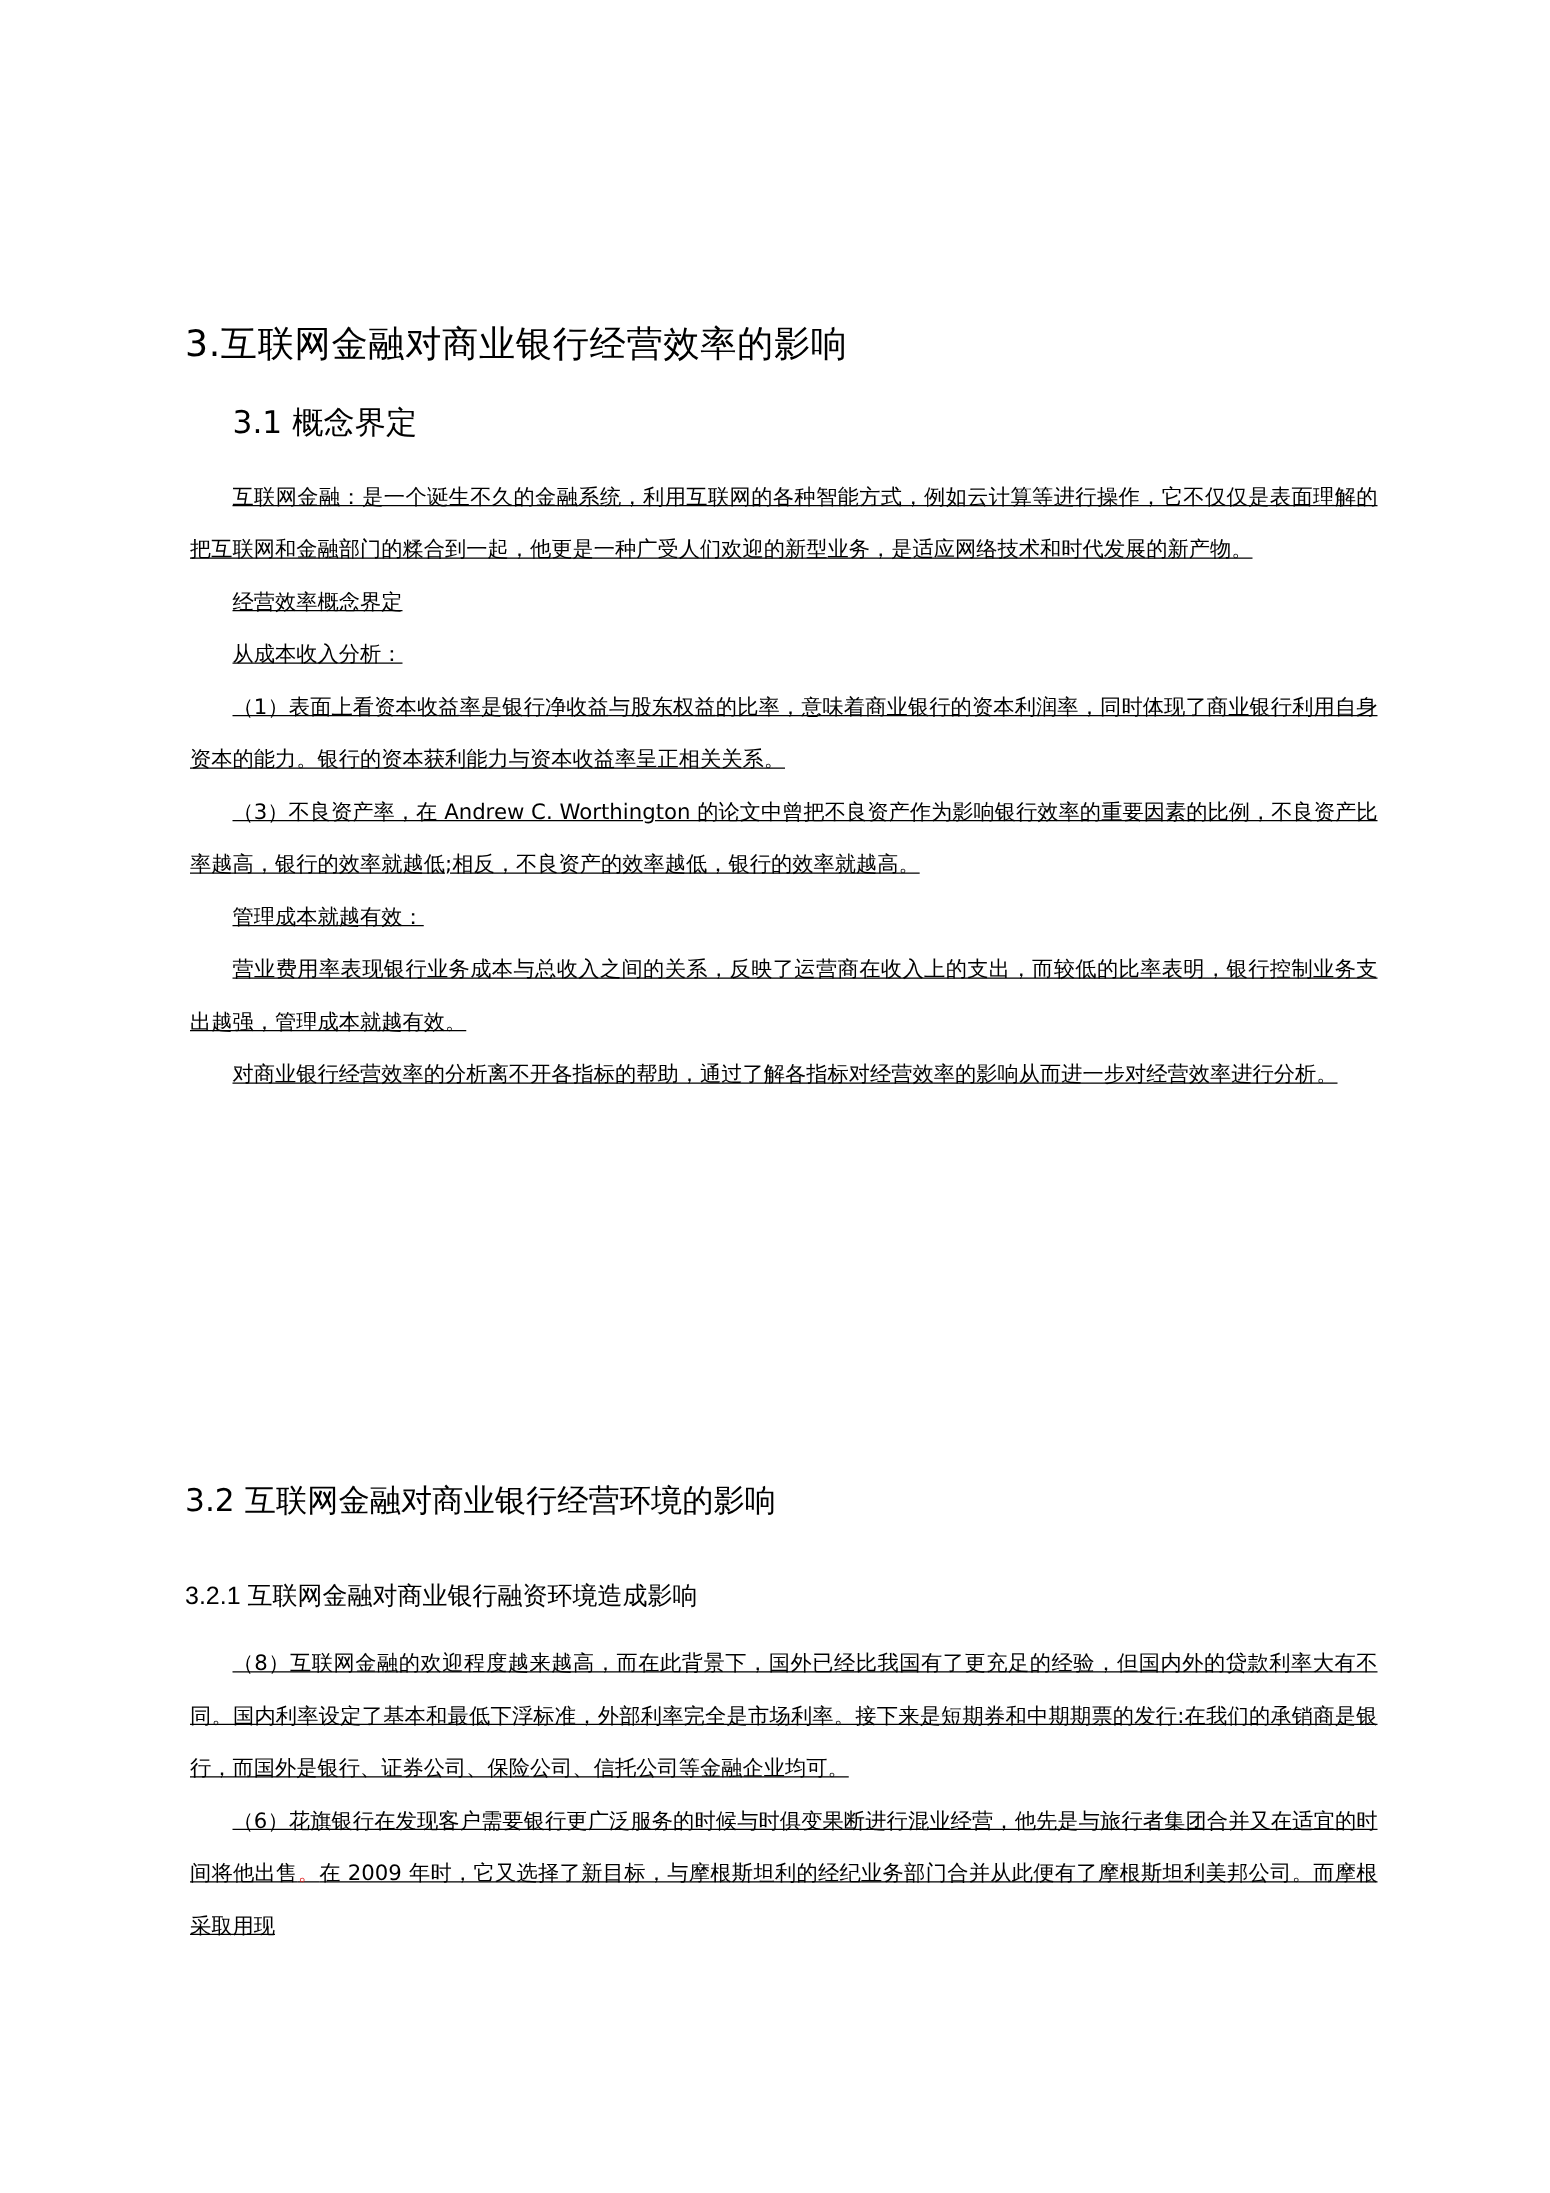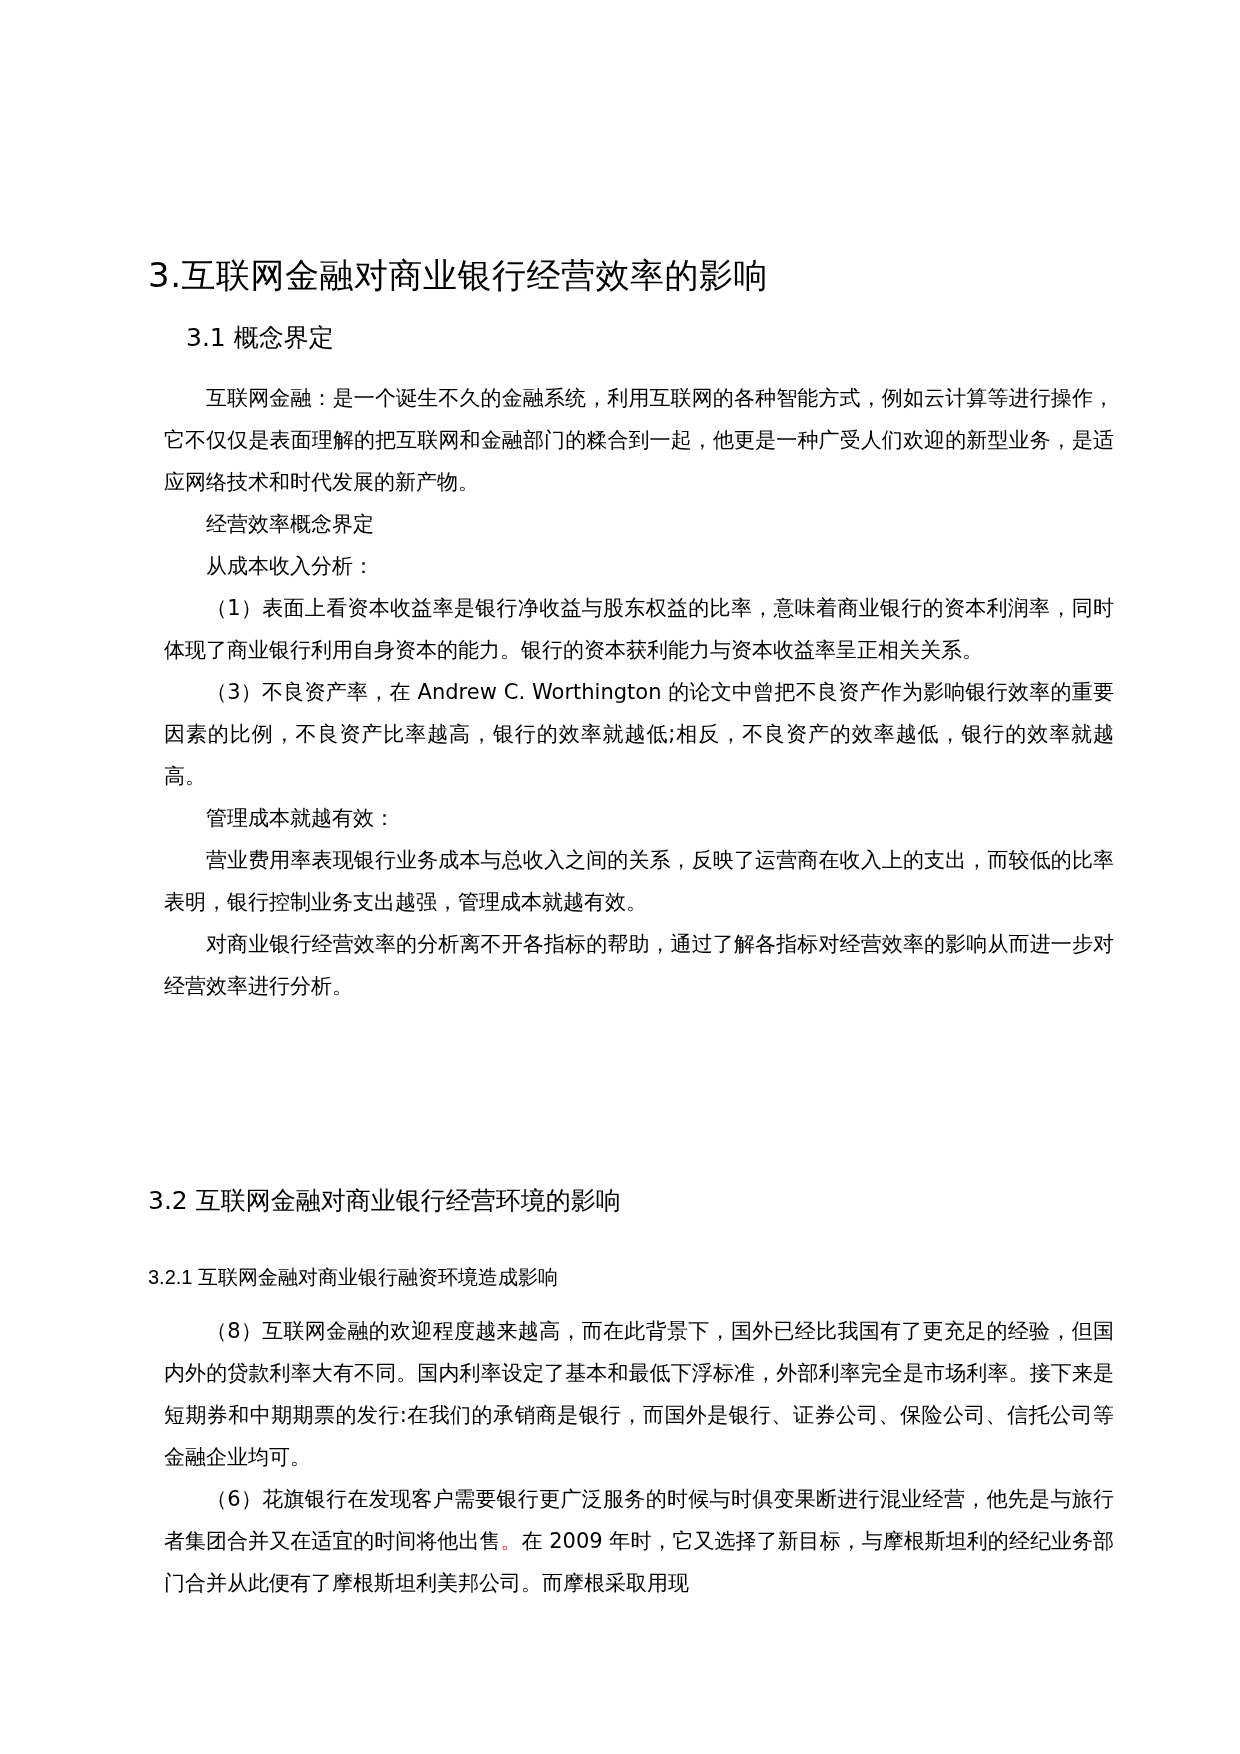--- a/index.html
+++ b/index.html
@@ -18,21 +18,21 @@
     .page {
       position: absolute;
       left: 148px;
       top: 0;
       width: 950px;
     }
     .h1 {
       position: absolute;
       left: 0;
       top: 255px;
-      font-size: 34px;
+      font-size: 29px;
       line-height: 40px;
       white-space: nowrap;
       font-family: "DejaVu Sans", "Liberation Sans", sans-serif;
       letter-spacing: 0.5px;
     }
     .h2 {
       position: absolute;
       left: 0;
       font-size: 25px;
       line-height: 36px;
@@ -42,27 +42,28 @@
     .h3 {
       position: absolute;
       left: 0;
       font-size: 20px;
       line-height: 30px;
       white-space: nowrap;
       font-family: Liberation Sans, sans-serif;
     }
     .block {
       position: absolute;
-      left: 16px;
+      left: 4px;
       width: 950px;
-      font-size: 21px;
+      font-size: 17px;
       line-height: 42px;
       font-family: "DejaVu Sans", "Liberation Sans", sans-serif;
       text-align: justify;
       text-justify: inter-character;
+      text-decoration: underline;
     }
     .block p {
       margin: 0;
       text-indent: 2em;
     }
     .red {
       color: #e02020;
     }
   </style>
 </head>

